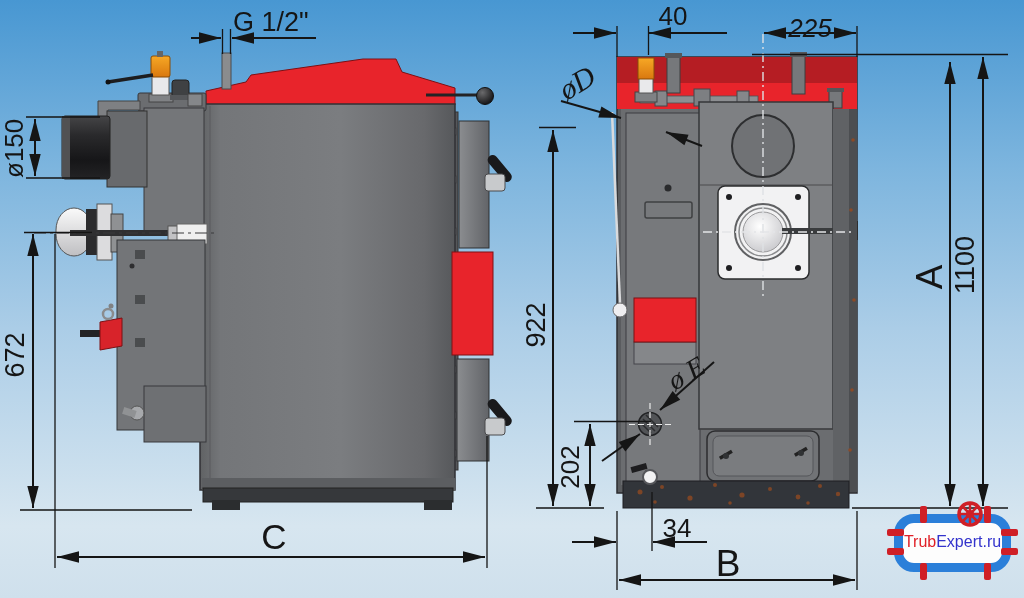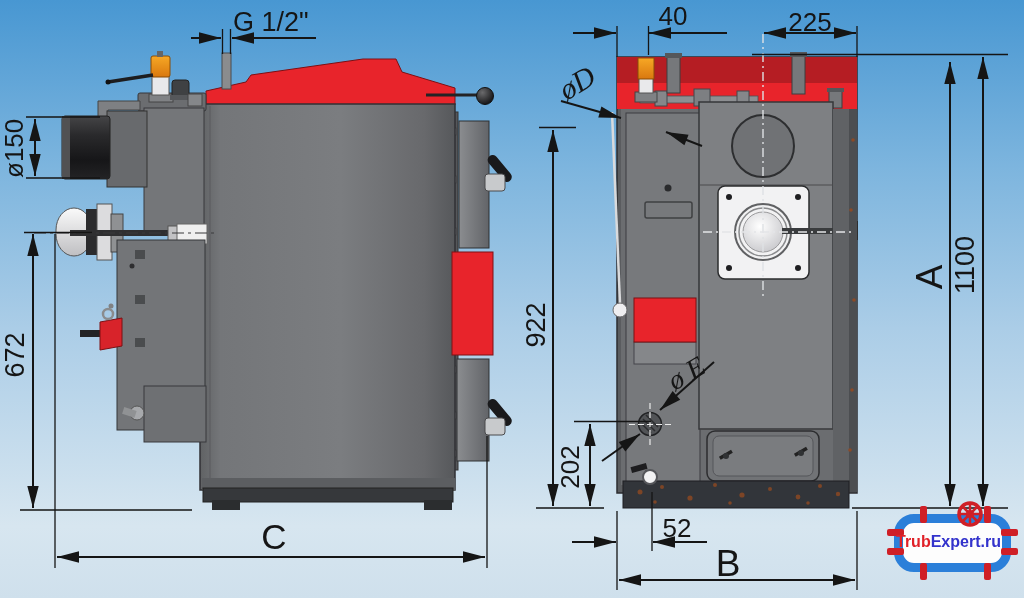--- a/index.html
+++ b/index.html
@@ -19,22 +19,22 @@
   .sz26{font-size:26px;} .sz27{font-size:27px;} .szBig{font-size:35px;} .szSer{font-size:30px;}
   
   #logo{position:absolute;left:890px;top:498px;width:132px;height:94px;}
   #logo .frame{
     position:absolute;left:4px;top:16px;width:117px;height:58px;box-sizing:border-box;
     border:9px solid var(--logo-blue,#2b7fd9);border-radius:20px;background:#fdfdfd;
   }
   #logo .flange{position:absolute;background:var(--logo-red,#cf1f26);border-radius:2px;}
   #logo .fv{width:7px;height:17px;} .fh{width:17px;height:7px;}
   #logo .brand{
-    position:absolute;left:6px;top:35px;width:113px;
-    font-size:16px;font-weight:bold;letter-spacing:0px;
+    position:absolute;left:6px;top:35px;width:113px;text-align:center;
+    font-size:16px;font-weight:normal;letter-spacing:0px;
   }
   #logo .t-red{color:#e02128;} #logo .t-blue{color:#3333cc;}
 </style>
 </head>
 <body>
 
 <div id="stage">
 
 <svg id="drawing" width="1024" height="598" viewBox="0 0 1024 598">
   <defs>
@@ -315,26 +315,26 @@
     <line x1="714" y1="362" x2="660" y2="410" stroke-width="2" marker-end="url(#aE)"></line>
     <line x1="602" y1="461" x2="640" y2="434" stroke-width="2" marker-end="url(#aE)"></line>
   </g>
 </svg>
 
 <div class="dim-label sz27" style="left:233px;top:8px;width:100px;text-align:left;">G 1/2"</div>
 <div class="dim-label sz26 rot" style="left:-13px;top:133px;width:58px;height:32px;">ø150</div>
 <div class="dim-label sz27 rot" style="left:-12px;top:339px;width:58px;height:32px;">672</div>
 <div class="dim-label szBig" style="left:258px;top:518px;width:32px;">C</div>
 <div class="dim-label sz26" style="left:655px;top:2px;width:36px;">40</div>
-<div class="dim-label sz26" style="left:782px;top:8px;width:56px;">225</div>
+<div class="dim-label sz26" style="left:782px;top:14px;width:56px;font-style:italic;">225</div>
 <div class="dim-label szSer diag" style="left:549px;top:66px;width:56px;height:34px;">øD</div>
 <div class="dim-label sz27 rot" style="left:508px;top:309px;width:60px;height:32px;">922</div>
 <div class="dim-label sz26 rot" style="left:542px;top:451px;width:60px;height:32px;">202</div>
 <div class="dim-label szSer diag" style="left:658px;top:358px;width:60px;height:36px;font-size:28px;">ø E</div>
-<div class="dim-label sz26" style="left:655px;top:514px;width:44px;">52</div>
+<div class="dim-label sz26" style="left:655px;top:514px;width:44px;">34</div>
 <div class="dim-label" style="left:712px;top:544px;width:32px;font-size:37px;">B</div>
 <div class="dim-label rot" style="left:909px;top:258px;width:40px;height:38px;font-size:37px;">A</div>
 <div class="dim-label sz27 rot" style="left:930px;top:249px;width:74px;height:32px;">1100</div>
 
 <div id="logo">
   <div class="frame"></div>
   <div class="flange fv" style="left:30px;top:8px;"></div>
   <div class="flange fv" style="left:94px;top:8px;"></div>
   <div class="flange fv" style="left:30px;top:65px;"></div>
   <div class="flange fv" style="left:94px;top:65px;"></div>

